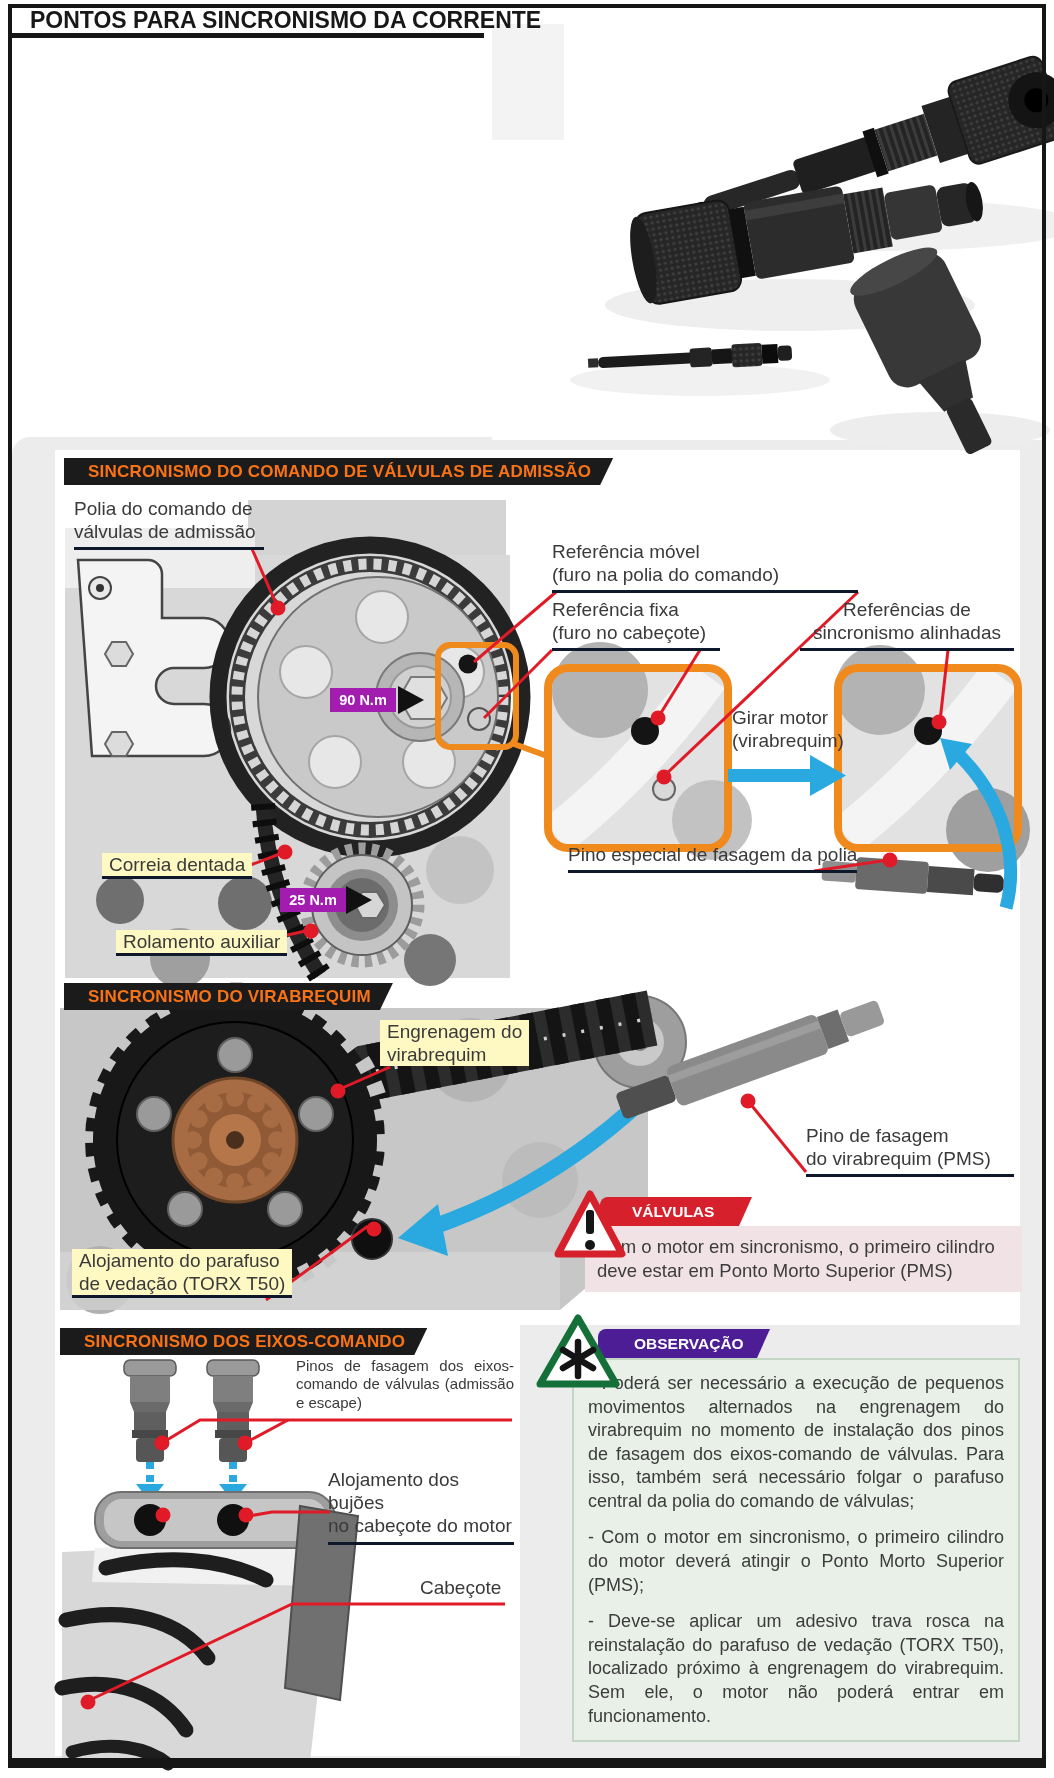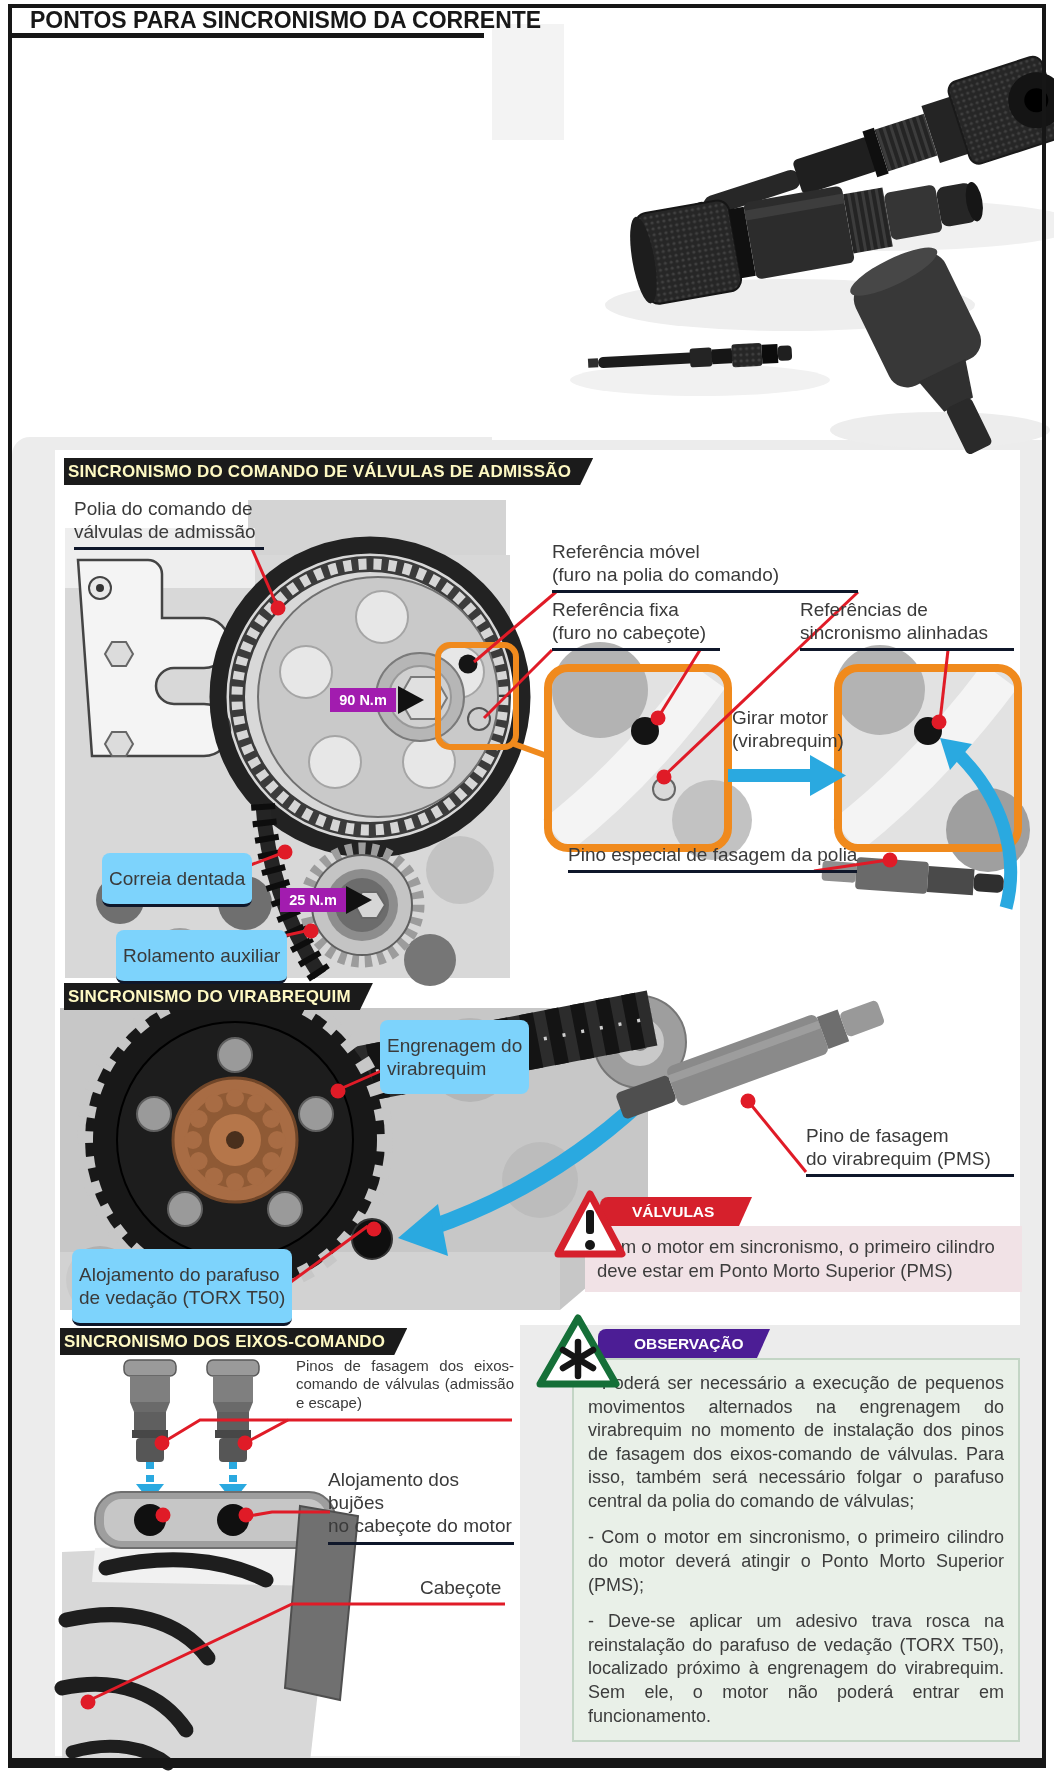--- a/index.html
+++ b/index.html
@@ -8,27 +8,27 @@
   .page { position:relative; width:1054px; height:1778px; background:#fff; overflow:hidden; }
   .frame { position:absolute; left:8px; top:4px; width:1038px; height:1764px;
            border:4px solid #161616; border-bottom-width:10px; pointer-events:none; z-index:30; }
   .title { position:absolute; left:30px; top:7px; font-size:23px; font-weight:bold; color:#181818; z-index:6; white-space:nowrap; }
   .title-rule { position:absolute; left:12px; top:33px; width:472px; height:5px; background:#161616; z-index:6; }
   .panel { position:absolute; left:12px; top:437px; width:1030px; height:1327px; background:#ececec; border-top-left-radius:18px; z-index:0; }
   .wblock1 { position:absolute; left:55px; top:450px; width:965px; height:875px; background:#ffffff; z-index:0; }
   .wblock2 { position:absolute; left:55px; top:1325px; width:465px; height:431px; background:#ffffff; z-index:0; }
   .overlay { position:absolute; left:0; top:0; z-index:1; }
   .minisvg { position:absolute; z-index:6; }
-  .sec-header { position:absolute; background:#1b1b1b; color:#fef9c3; font-weight:bold; font-size:17px; line-height:27px;
-                height:27px; padding:0 22px 0 4px; letter-spacing:.2px; white-space:nowrap; z-index:4;
+  .sec-header { position:absolute; background:#1b1b1b; color:#f97316; font-weight:bold; font-size:17px; line-height:27px;
+                height:27px; padding:0 22px 0 24px; letter-spacing:.2px; white-space:nowrap; z-index:4;
                 clip-path:polygon(0 0,100% 0,calc(100% - 13px) 100%,0 100%); }
   .lbl { position:absolute; font-size:19px; line-height:1.22; color:#3a3a3a; z-index:5; }
   .ml { white-space:pre-line; }
   .ul { border-bottom:3px solid #0f172a; padding-bottom:4px; }
-  .wbg { background:#7dd3fc; padding:14px 7px;border-radius:8px; }
+  .wbg { background:#fef9c3; padding:0 7px; }
   .torque { position:absolute; width:66px; background:#a21caf; color:#fff; font-size:14.5px; font-weight:bold;
             line-height:24px; height:24px; text-align:center; z-index:5; }
   .att-head { position:absolute; left:600px; top:1197px; width:152px; height:29px; background:#d6202c; color:#fff;
               font-weight:bold; font-size:15.5px; line-height:29px; padding-left:32px; z-index:5;
               clip-path:polygon(0 0,100% 0,calc(100% - 13px) 100%,0 100%); border-top-left-radius:8px; }
   .att-body { position:absolute; left:585px; top:1226px; width:437px; background:#f1e2e6; color:#3c3c3c;
               font-size:18.5px; line-height:1.3; padding:9px 12px; z-index:4; }
   .obs-head { position:absolute; left:598px; top:1329px; width:172px; height:29px; background:#4c1d95; color:#fff;
               font-weight:bold; font-size:15.5px; line-height:29px; padding-left:36px; z-index:5;
               clip-path:polygon(0 0,100% 0,calc(100% - 13px) 100%,0 100%); border-top-left-radius:8px; }
@@ -339,21 +339,21 @@
   <div class="lbl ml ul" style="left:74px; top:497px; width:190px;">Polia do comando de
 válvulas de admissão</div>
   <div class="torque" style="left:330px; top:688px;">90 N.m</div>
   <div class="torque" style="left:280px; top:888px;">25 N.m</div>
   <div class="lbl wbg ul" style="left:102px; top:853px;">Correia dentada</div>
   <div class="lbl wbg ul" style="left:116px; top:930px;">Rolamento auxiliar</div>
   <div class="lbl ml ul" style="left:552px; top:540px; min-width:306px; width:306px;">Referência móvel
 (furo na polia do comando)</div>
   <div class="lbl ml ul" style="left:552px; top:598px; width:168px;">Referência fixa
 (furo no cabeçote)</div>
-  <div class="lbl ml ul" style="left:800px; top:598px; width:214px;">Referências de
+  <div class="lbl ml ul" style="left:800px; top:598px; width:214px;text-align:center;">Referências de
 sincronismo alinhadas</div>
   <div class="lbl ml" style="left:732px; top:706px;">Girar motor
 (virabrequim)</div>
   <div class="lbl ul" style="left:568px; top:843px;">Pino especial de fasagem da polia</div>
 
   <div class="sec-header" style="left:64px; top:983px;">SINCRONISMO DO VIRABREQUIM</div>
   <div class="lbl ml wbg" style="left:380px; top:1020px;">Engrenagem do
 virabrequim</div>
   <div class="lbl ml ul" style="left:806px; top:1124px; width:208px;">Pino de fasagem
 do virabrequim (PMS)</div>

